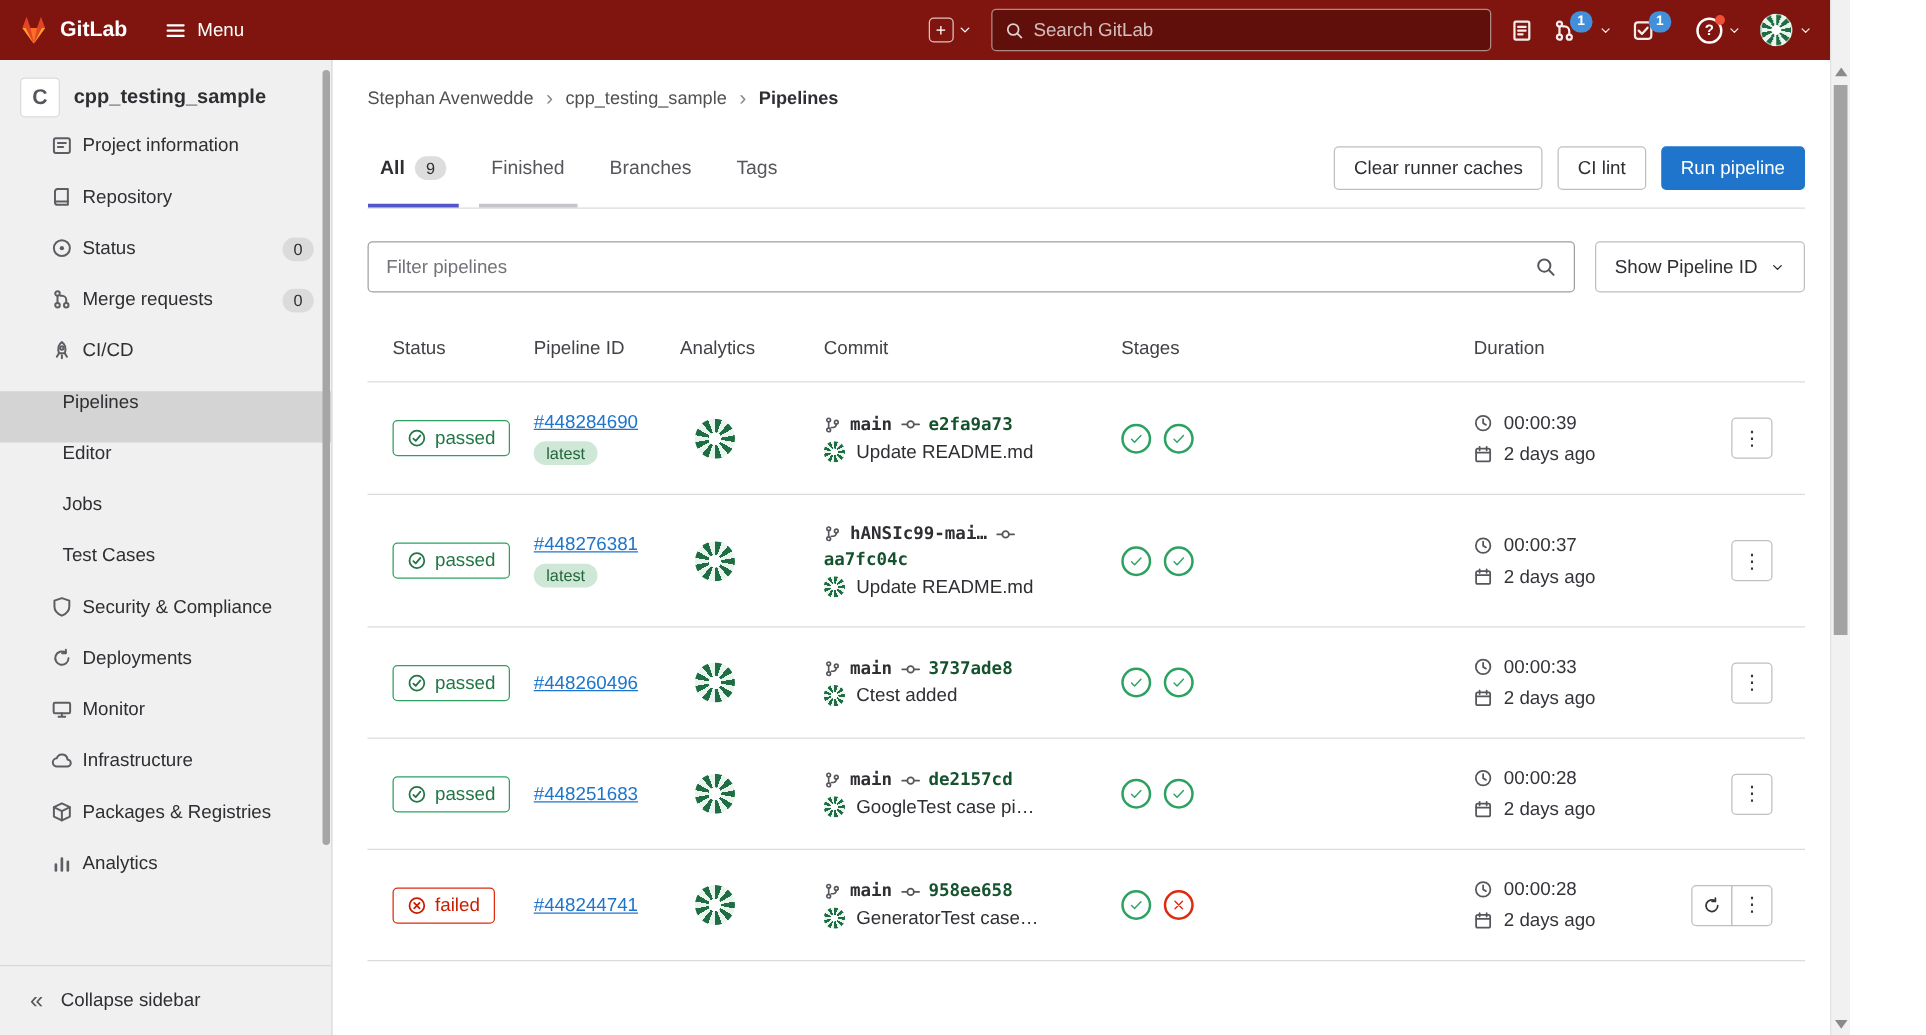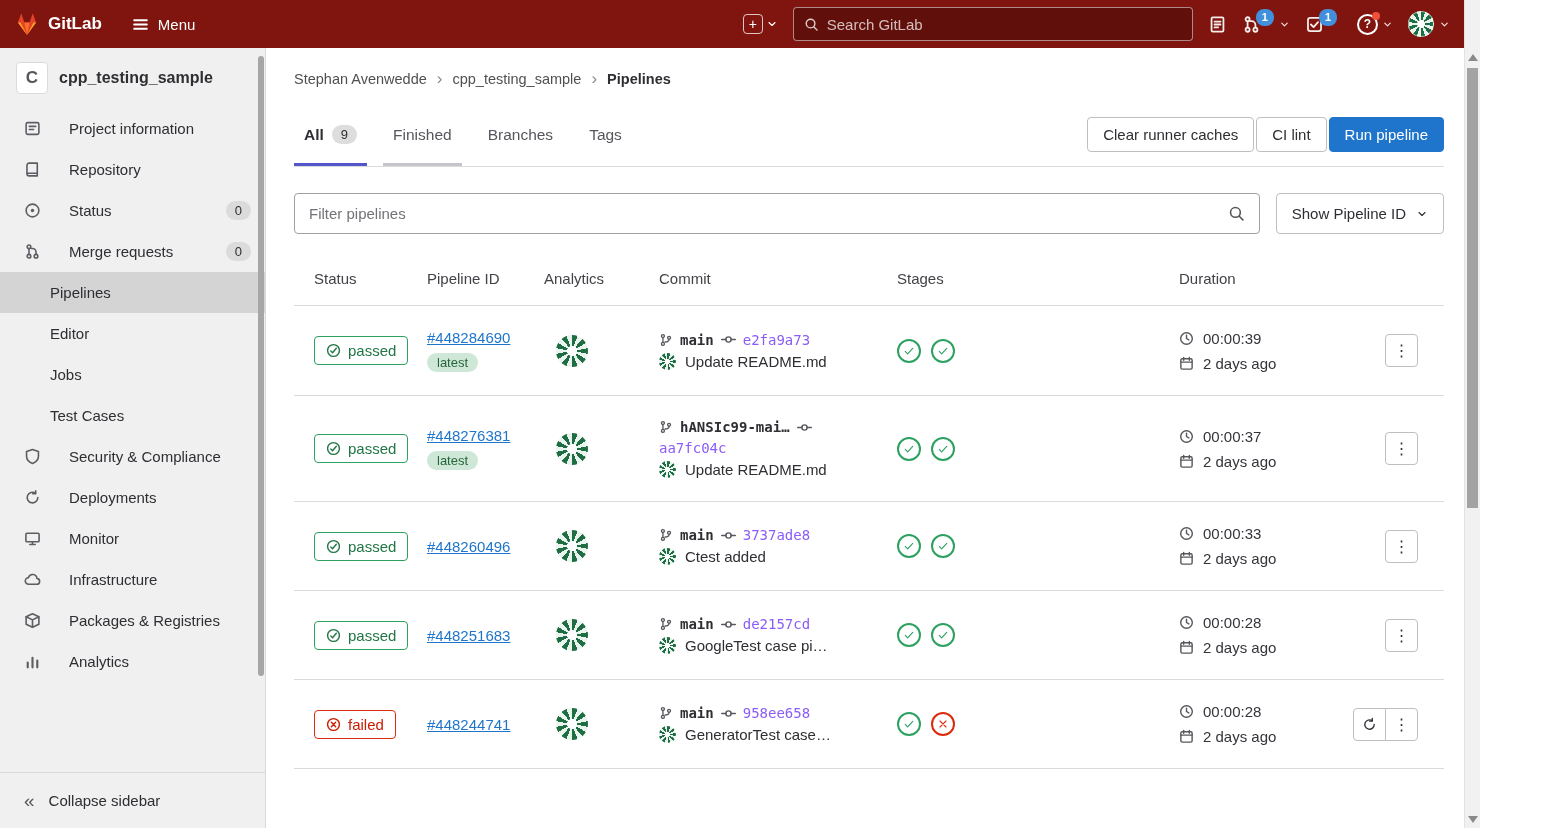--- a/index.html
+++ b/index.html
@@ -34,41 +34,41 @@
 
   
   .body-row { flex:1; display:flex; min-height:0; }
 
   
   .sidebar { width:266px; background:#f0f0f0; border-right:1px solid #d9d9d9; display:flex; flex-direction:column; position:relative; flex:none; }
   .project-head { display:flex; align-items:center; gap:11px; padding:14px 16px; }
   .proj-avatar { width:32px; height:32px; background:#fff; border:1px solid #dbdbdb; border-radius:4px; display:flex; align-items:center; justify-content:center; font-size:17px; font-weight:700; color:#57565c; flex:none; }
   .proj-name { font-size:16px; font-weight:700; color:#2e2e33; }
   .sb-nav { flex:1; overflow:hidden; }
-  .sb-item { height:41px; display:flex; align-items:center; gap:28px; padding:0 14px 0 24px; font-size:15px; color:#2e2e33; cursor:pointer; }
+  .sb-item { height:41px; display:flex; align-items:flex-start; gap:8px; padding:0 14px 0 41px; font-size:15px; color:#2e2e33; cursor:pointer; }
   .sb-item.active { background:#d4d4d4; }
   .sb-ic { color:#5e5d63; flex:none; }
   .sb-badge { margin-left:auto; background:#dbdbdb; border-radius:10px; font-size:13px; padding:2px 9px; color:#2e2e33; }
   .sb-sub .sb-item { padding-left:50px; }
   .collapse-row { margin-top:auto; height:56px; border-top:1px solid #d9d9d9; display:flex; align-items:center; gap:14px; padding:0 24px; font-size:15px; cursor:pointer; color:#2e2e33; }
   .collapse-glyph { font-size:19px; color:#57565c; }
   .sb-thumb { position:absolute; right:1px; top:8px; width:6px; height:620px; background:#a6a6a6; border-radius:3px; }
 
   
   .content { flex:1; padding:0 20px 0 28px; overflow:hidden; display:flex; flex-direction:column; min-width:0; }
   .breadcrumb { display:flex; align-items:center; gap:10px; padding:22px 0 6px; font-size:14.5px; color:#524f52; }
   .crumb-sep { color:#89888d; font-size:17px; line-height:1; }
   .crumb-current { font-weight:600; color:#2e2e33; }
 
   .tabs-row { display:flex; align-items:center; border-bottom:1px solid #dbdbdb; margin-top:10px; }
   .tab { padding:22px 10px; margin-right:16px; font-size:15.5px; color:#57565c; display:flex; align-items:center; gap:8px; cursor:pointer; }
   .tab.active { color:#2e2e33; font-weight:700; box-shadow:inset 0 -3px 0 #5356c8; }
   .tab.hovered { box-shadow:inset 0 -3px 0 #c6c6ca; }
   .tab-count { background:#dddddd; border-radius:10px; padding:2px 9px; font-size:13px; font-weight:400; color:#2e2e33; }
-  .tabs-actions { margin-left:auto; display:flex; gap:2px; align-items:center; }
+  .tabs-actions { margin-left:auto; display:flex; gap:12px; align-items:center; }
   .btn { height:35px; border:1px solid #bfbfbf; background:#fff; border-radius:4px; padding:0 15px; font-size:15px; display:flex; align-items:center; color:#2e2e33; }
   .btn-primary { background:#1f75cb; border-color:#1f75cb; color:#fff; }
 
   .filter-row { display:flex; gap:16px; margin:26px 0 8px; }
   .filter-box { flex:1; border:1px solid #a0a0a0; border-radius:4px; height:41px; display:flex; align-items:center; padding:0 14px; gap:10px; }
   .filter-box input { flex:1; border:none; outline:none; font-size:15px; color:#2e2e33; font-family:inherit; }
   .filter-box input::placeholder { color:#737278; }
   .filter-search-ic { color:#57565c; }
   .dd-btn { height:41px; gap:10px; }
 
@@ -84,21 +84,21 @@
 
   .pid-cell { display:flex; flex-direction:column; gap:7px; }
   .pid-link { color:#1f75cb; text-decoration:underline; font-size:15px; width:max-content; }
   .latest-pill { background:#cfe7d6; color:#24663b; border-radius:10px; padding:2px 10px; font-size:13px; width:max-content; }
 
   .trigger-avatar { width:32px; height:32px; margin-left:12px; }
 
   .commit-cell { display:flex; flex-direction:column; gap:5px; padding-right:14px; overflow:hidden; }
   .commit-l1 { display:flex; align-items:center; gap:7px; color:#57565c; }
   .ref { font-weight:700; color:#2e2e33; font-size:14px; font-family:"DejaVu Sans Mono", monospace; }
-  .sha { font-family:"DejaVu Sans Mono", monospace; color:#8b5cf6; font-size:14px; }
+  .sha { font-family:"DejaVu Sans Mono", monospace; color:#14532d; font-size:14px;font-weight:bold; }
   .commit-l2 { display:flex; align-items:center; gap:9px; color:#2e2e33; }
   .mini-avatar { width:17px; height:17px; }
   .msg { white-space:nowrap; overflow:hidden; text-overflow:ellipsis; font-size:15px; }
 
   .stages { display:flex; gap:10px; }
   .stage { width:24px; height:24px; border-radius:50%; border:2px solid #2da160; color:#2da160; display:flex; align-items:center; justify-content:center; cursor:pointer; background:#fff; }
   .stage.fail { border-color:#dd2b0e; color:#dd2b0e; }
 
   .dur-cell { display:flex; flex-direction:column; gap:8px; font-size:15px; color:#35343a; }
   .dur-line { display:flex; align-items:center; gap:9px; }
@@ -239,20 +239,28 @@
         <div class="sb-item">
           <svg class="sicon sb-ic" width="17" height="17" viewBox="0 0 16 16">
                 <circle cx="4.7" cy="3.6" r="1.7"></circle>
                 <circle cx="4.7" cy="12.4" r="1.7"></circle>
                 <circle cx="11.3" cy="12.4" r="1.7"></circle>
                 <path d="M4.7 5.4v5.2M11.3 10.6V8.4A3.2 3.2 0 0 0 8.1 5.2H7"></path>
               </svg>
           <span>Merge requests</span>
           <span class="sb-badge">0</span>
         </div>
+        <div class="sb-item">
+          <svg class="sicon sb-ic" width="17" height="17" viewBox="0 0 16 16">
+                <path d="M8 1.6c2.3 1.5 3.3 4.6 2.2 8.4H5.8C4.7 6.2 5.7 3.1 8 1.6z"></path>
+                <circle cx="8" cy="6" r="1.3"></circle>
+                <path d="M5.8 10l-1.6 2.6M10.2 10l1.6 2.6M8 11.5v2.3"></path>
+              </svg>
+          <span>CI/CD</span>
+        </div>
 
         <div class="sb-sub">
           <div class="sb-item active">
             <span>Pipelines</span>
           </div>
           <div class="sb-item">
             <span>Editor</span>
           </div>
           <div class="sb-item">
             <span>Jobs</span>

